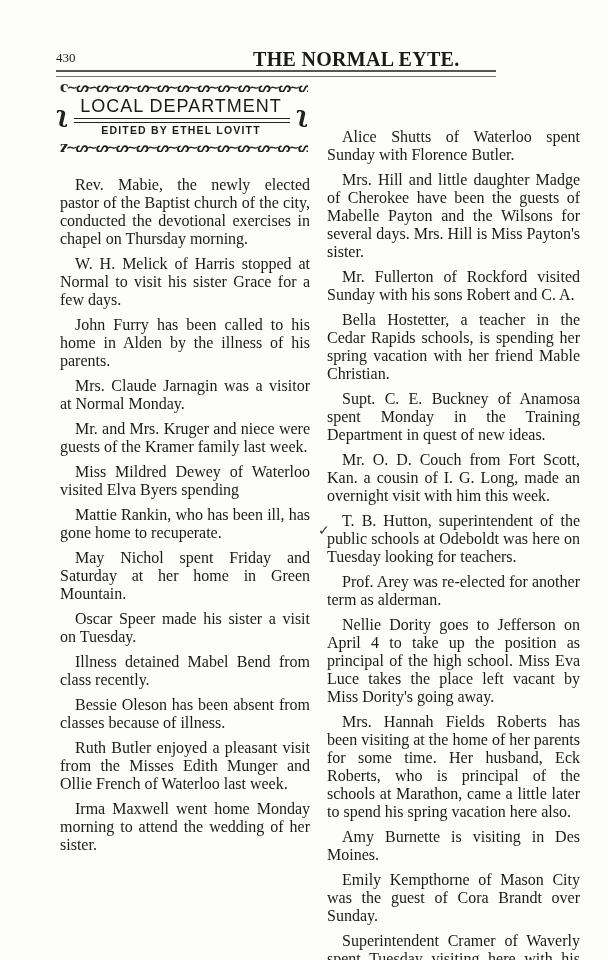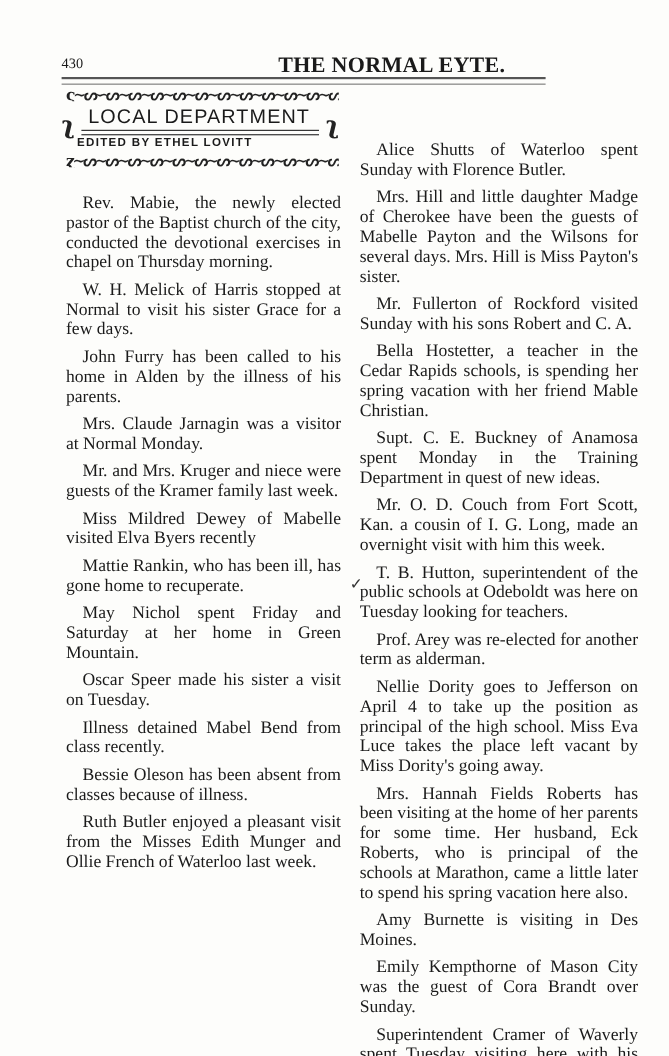--- a/index.html
+++ b/index.html
@@ -19,21 +19,21 @@
   .orn-top,.orn-bot{position:absolute;left:4px;width:248px;height:10px;font-size:14px;line-height:10px;
        font-weight:bold;letter-spacing:-2px;white-space:nowrap;overflow:hidden;color:#222;}
   .orn-top{top:0;}
   .orn-bot{top:60px;}
   .side-l,.side-r{position:absolute;top:12px;font-size:22px;font-weight:bold;line-height:40px;color:#222;}
   .side-l{left:0;}
   .side-r{right:0;}
   .dept-title{position:absolute;left:14px;top:14px;width:222px;text-align:center;font-family:"Liberation Sans",sans-serif;
        font-size:18px;font-weight:normal;letter-spacing:1px;}
   .dept-rule{position:absolute;left:18px;top:36px;width:216px;height:3px;border-top:1px solid #222;border-bottom:1px solid #222;}
-  .dept-editor{position:absolute;left:14px;top:42px;width:222px;text-align:left;font-family:"Liberation Sans",sans-serif;
+  .dept-editor{position:absolute;left:14px;top:42px;width:222px;text-align:center;font-family:"Liberation Sans",sans-serif;
        font-size:10.5px;font-weight:bold;letter-spacing:1.2px;}
   .check-mark{position:absolute;left:318px;top:522px;font-size:14px;color:#333;}
 </style>
 </head>
 <body>
 
 <div class="page">
 
   <div class="running-head">
     <span class="page-num">430</span>
@@ -50,27 +50,28 @@
     <div class="side-r">ʅ</div>
     <div class="orn-bot">ɀ∼ᔕ∼ᔕ∼ᔕ∼ᔕ∼ᔕ∼ᔕ∼ᔕ∼ᔕ∼ᔕ∼ᔕ∼ᔕ∼ᔕ∼ς</div>
   </div>
 
   <div class="col col-left">
     <p class="para">Rev. Mabie, the newly elected pastor of the Baptist church of the city, conducted the devotional exercises in chapel on Thursday morning.</p>
     <p class="para">W. H. Melick of Harris stopped at Normal to visit his sister Grace for a few days.</p>
     <p class="para">John Furry has been called to his home in Alden by the illness of his parents.</p>
     <p class="para">Mrs. Claude Jarnagin was a visitor at Normal Monday.</p>
     <p class="para">Mr. and Mrs. Kruger and niece were guests of the Kramer family last week.</p>
-    <p class="para">Miss Mildred Dewey of Mabelle visited Elva Byers recently</p>
+    <p class="para">Miss Mildred Dewey of Waterloo visited Elva Byers spending</p>
     <p class="para">Mattie Rankin, who has been ill, has gone home to recuperate.</p>
     <p class="para">May Nichol spent Friday and Saturday at her home in Green Mountain.</p>
     <p class="para">Oscar Speer made his sister a visit on Tuesday.</p>
     <p class="para">Illness detained Mabel Bend from class recently.</p>
     <p class="para">Bessie Oleson has been absent from classes because of illness.</p>
     <p class="para">Ruth Butler enjoyed a pleasant visit from the Misses Edith Munger and Ollie French of Waterloo last week.</p>
+    <p class="para">Irma Maxwell went home Monday morning to attend the wedding of her sister.</p>
   </div>
 
   <div class="col col-right">
     <p class="para">Alice Shutts of Waterloo spent Sunday with Florence Butler.</p>
     <p class="para">Mrs. Hill and little daughter Madge of Cherokee have been the guests of Mabelle Payton and the Wilsons for several days. Mrs. Hill is Miss Payton's sister.</p>
     <p class="para">Mr. Fullerton of Rockford visited Sunday with his sons Robert and C. A.</p>
     <p class="para">Bella Hostetter, a teacher in the Cedar Rapids schools, is spending her spring vacation with her friend Mable Christian.</p>
     <p class="para">Supt. C. E. Buckney of Anamosa spent Monday in the Training Department in quest of new ideas.</p>
     <p class="para">Mr. O. D. Couch from Fort Scott, Kan. a cousin of I. G. Long, made an overnight visit with him this week.</p>
     <p class="para">T. B. Hutton, superintendent of the public schools at Odeboldt was here on Tuesday looking for teachers.</p>

